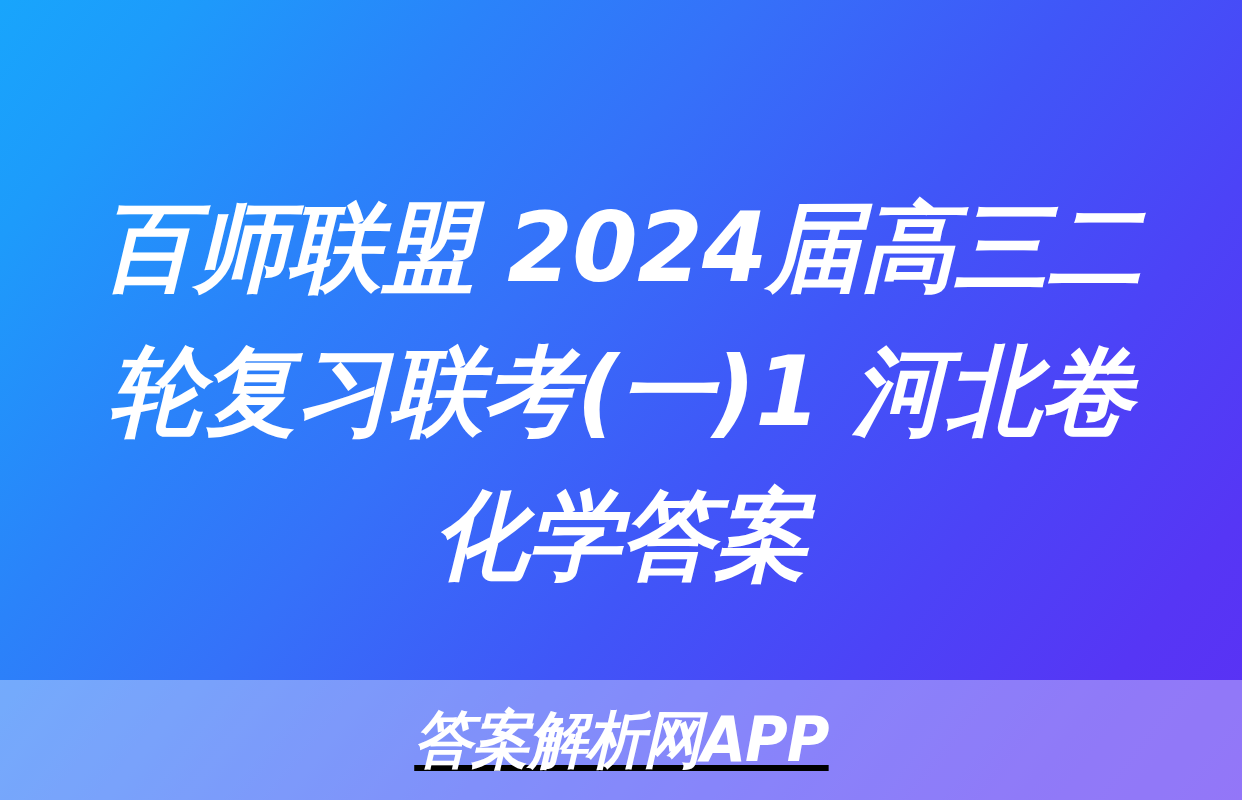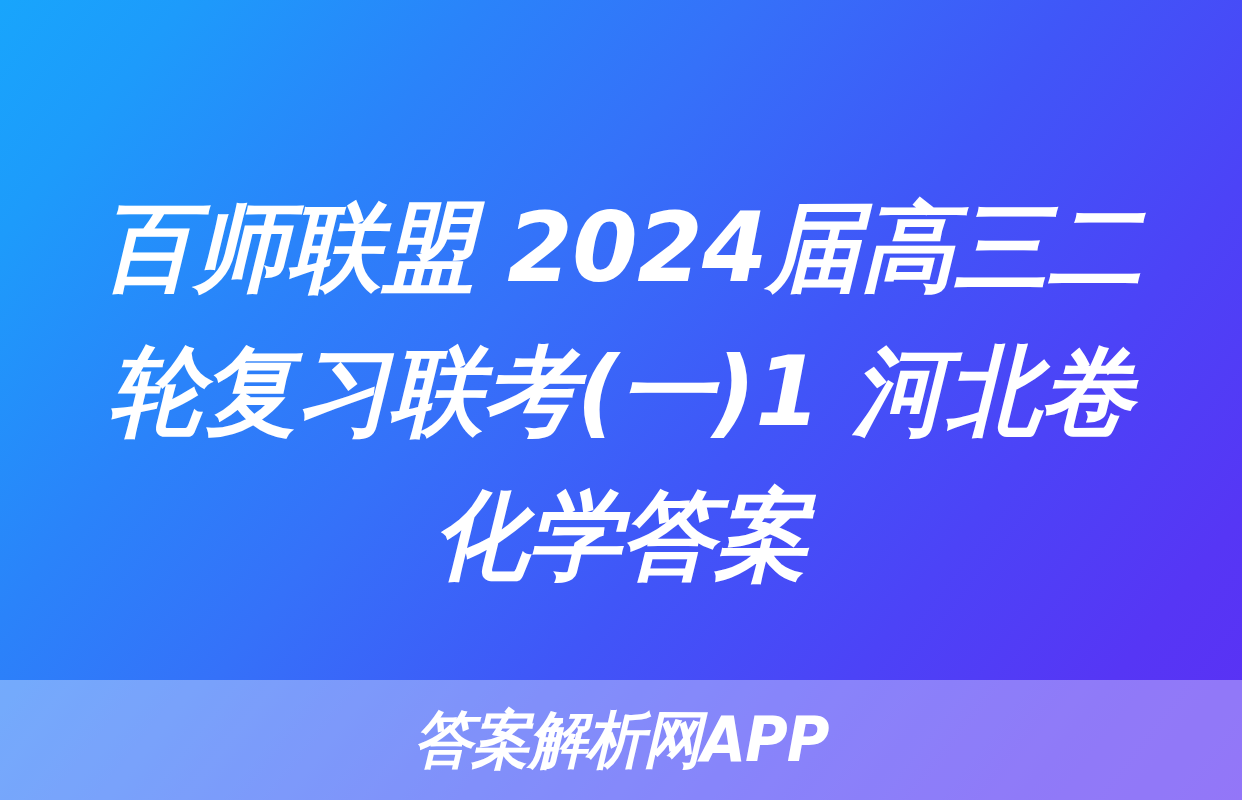--- a/index.html
+++ b/index.html
@@ -72,20 +72,21 @@
   .footer-band {
     position: absolute;
     left: 0;
     right: 0;
     top: 680px;
     height: 120px;
     background: rgba(255, 255, 255, 0.34);
     display: flex;
     align-items: center;
     justify-content: center;
+    text-decoration: underline;
   }
 
   .footer-text {
     color: #ffffff;
     font-family: "DejaVu Sans", "Liberation Sans", sans-serif;
     font-weight: 700;
     font-style: italic;
     font-size: 62px;
     line-height: 1;
     letter-spacing: -1px;

